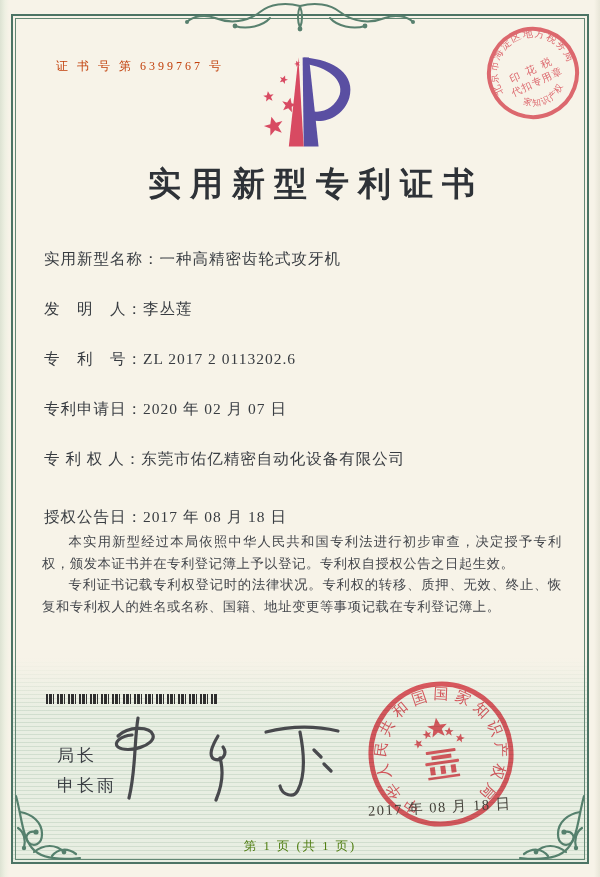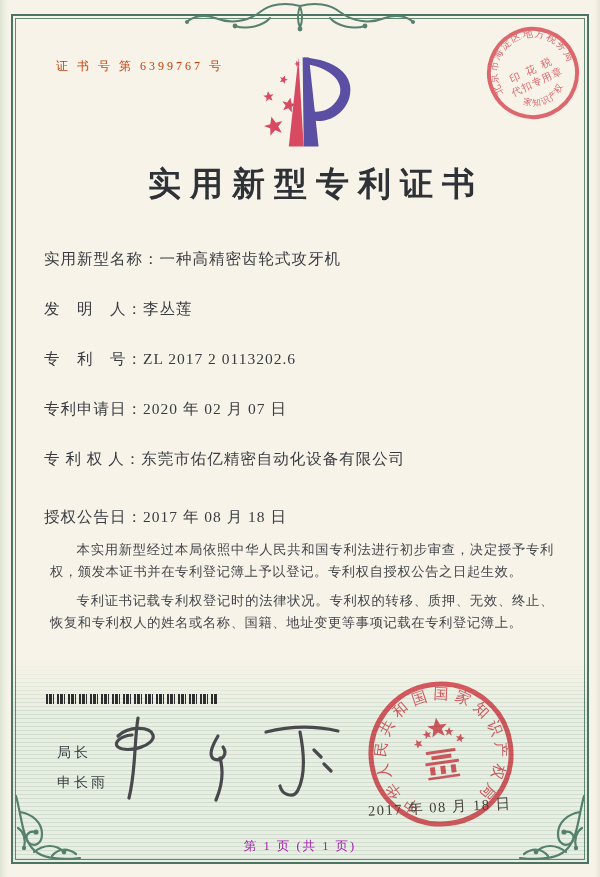--- a/index.html
+++ b/index.html
@@ -32,42 +32,42 @@
 
   .title { left:0; right:0; top:162px; text-align:center;
     font-size:33px; letter-spacing:9px; font-weight:600; color:#2e3237;margin-left:32px; }
 
   .field { left:44px; font-size:15.5px; color:#383c41; letter-spacing:1px; white-space:nowrap; }
   .f0 { top:249px; } .f1 { top:299px; } .f2 { top:349px; }
   .f3 { top:399px; } .f4 { top:449px; } .f5 { top:499px;margin-top:8px; }
 
   .bodytext { left:42px; right:38px; top:531px; font-size:13.3px; line-height:21.6px;
     color:#44474c; text-align:justify; letter-spacing:.6px; }
-  .bodytext p { margin:8px; text-indent:2em; }
+  .bodytext p { margin:0; text-indent:2em; }
 
   .barcode { left:46px; top:694px; width:171px; height:10px;
     background:repeating-linear-gradient(90deg,
       #2e2e2e 0 1.6px, transparent 1.6px 3.2px,
       #2e2e2e 3.2px 6px, transparent 6px 7.4px,
       #2e2e2e 7.4px 8.2px, transparent 8.2px 11px); }
 
   .sig-label { left:57px; font-family:"Liberation Sans","DejaVu Sans",sans-serif;
-    font-size:14px; letter-spacing:3px; color:#3b3f44; }
+    font-size:17px; letter-spacing:3px; color:#3b3f44; }
   .sig-title { top:744px; } .sig-name { top:774px; }
 
   .signature { left:98px; top:708px; }
 
   .seal { mix-blend-mode:multiply; }
   .tax-seal { left:483px; top:23px; width:100px; height:100px; transform:rotate(-25deg); opacity:.92; }
   .office-seal { left:364px; top:677px; width:154px; height:154px; transform:rotate(-8deg); opacity:.93; }
   .seal-date { left:368px; top:798px; font-size:14.5px; color:#45423b; letter-spacing:1.5px;
     transform:rotate(-3deg); z-index:5; }
 
   .footer { left:0; right:0; top:838px; text-align:center; font-size:12.5px;
-    letter-spacing:2px; color:#a21caf; }
+    letter-spacing:2px; color:#4d7c0f; }
 
   .logo { left:250px; top:50px; }
   .top-ornament { left:175px; top:0px; }
   .corner-bl { left:12px; top:792px; }
   .corner-br { right:12px; top:792px; transform:scaleX(-1); }
 </style>
 </head>
 <body>
 
 <div class="abs green-band"></div>

